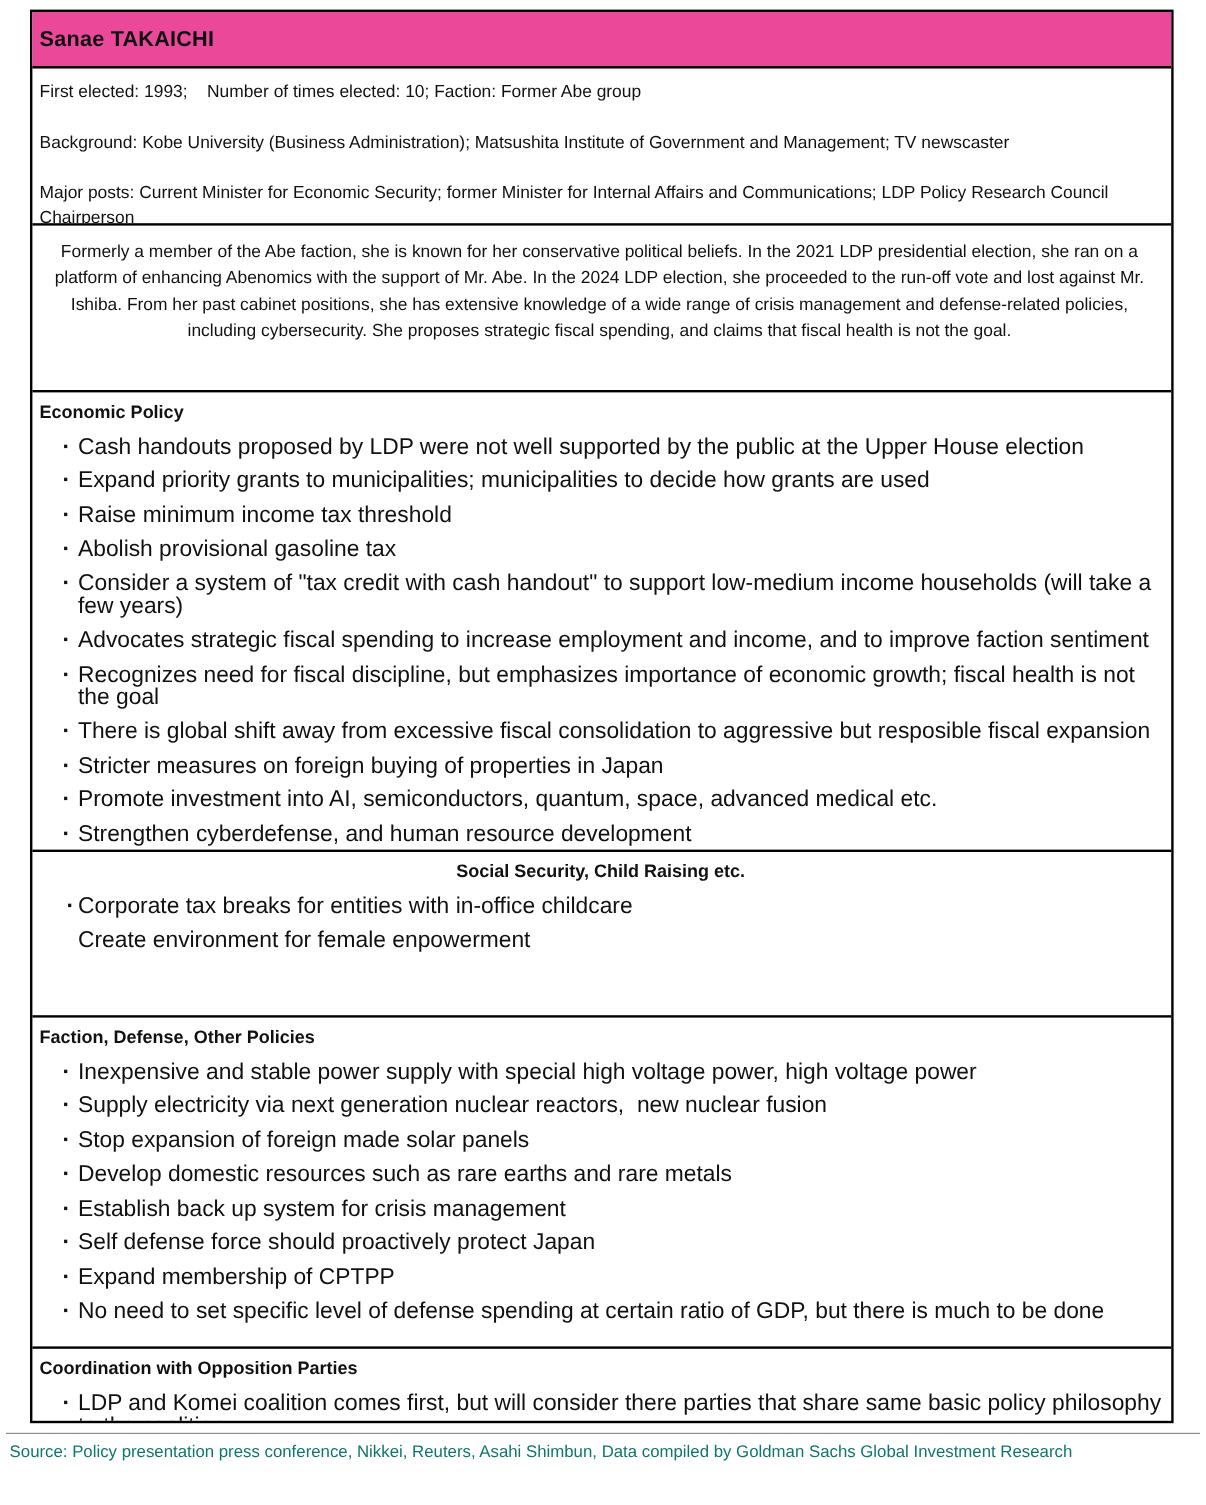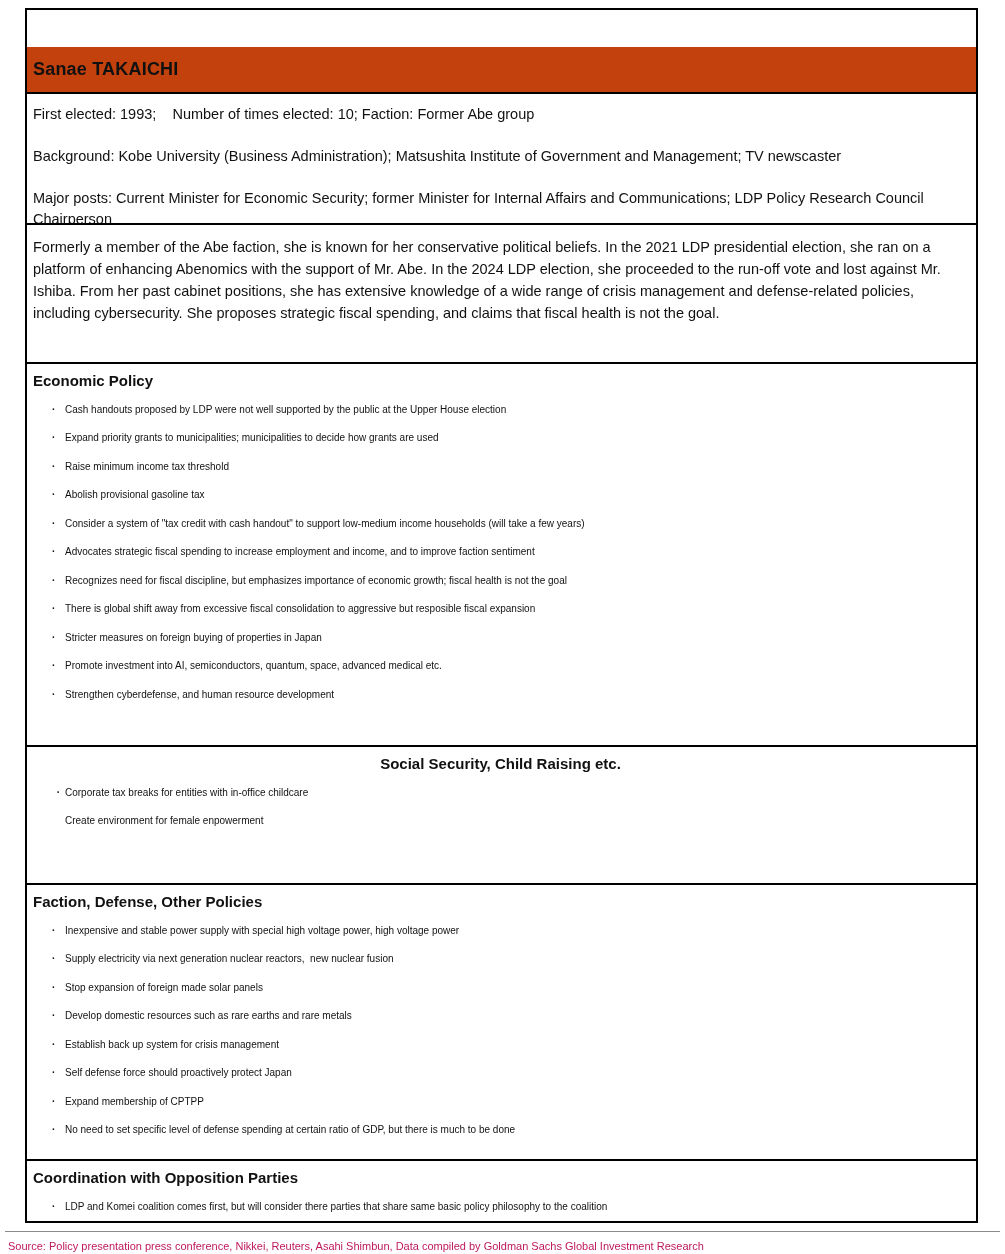--- a/index.html
+++ b/index.html
@@ -48,64 +48,65 @@
   .profile-line {
     margin: 0 0 21px 0;
     line-height: 21px;
     font-size: 14.5px;
     white-space: pre-wrap;
   }
   .overview-text {
     margin: 0;
     font-size: 14.5px;
     line-height: 22px;
+    text-align: center;
   }
   .section-heading {
     padding: 7px 8px 0 6px;
     font-size: 15px;
     font-weight: bold;
     line-height: 19px;
   }
   .bullet-row, .plain-row {
     display: flex;
     align-items: flex-start;
     margin-top: 9.5px;
     padding-left: 25px;
     padding-right: 4px;
-    font-size: 10px;
+    font-size: 19px;
     line-height: 19px;
   }
   .dot {
     flex: 0 0 13px;
     width: 13px;
   }
   .dot::before { content: "·"; font-weight: bold; }
   .plain-row .dot::before { content: ""; }
   .bullet-text {
     white-space: pre-wrap;
   }
   .source-area {
     margin: 8px 5px 0 5px;
     border-top: 1px solid #8a8a8a;
   }
   .source-text {
     margin: 0;
     padding: 6px 0 0 3px;
-    font-size: 11px;
+    font-size: 14px;
     line-height: 17px;
-    color: #be185d;
+    color: #0f766e;
   }
 </style>
 </head>
 <body>
 
 <div class="page">
   <div class="doc">
 
-    <div class="box box-title" style="background: #c2410c; margin-top: 37px;">
+    <div class="box box-title" style="background: #ec4899;">
       <span>Sanae TAKAICHI</span>
     </div>
 
     <div class="box box-profile">
       <p class="profile-line">First elected: 1993;    Number of times elected: 10; Faction: Former Abe group</p>
       <p class="profile-line">Background: Kobe University (Business Administration); Matsushita Institute of Government and Management; TV newscaster</p>
       <p class="profile-line">Major posts: Current Minister for Economic Security; former Minister for Internal Affairs and Communications; LDP Policy Research Council Chairperson</p>
     </div>
 
     <div class="box box-overview">

